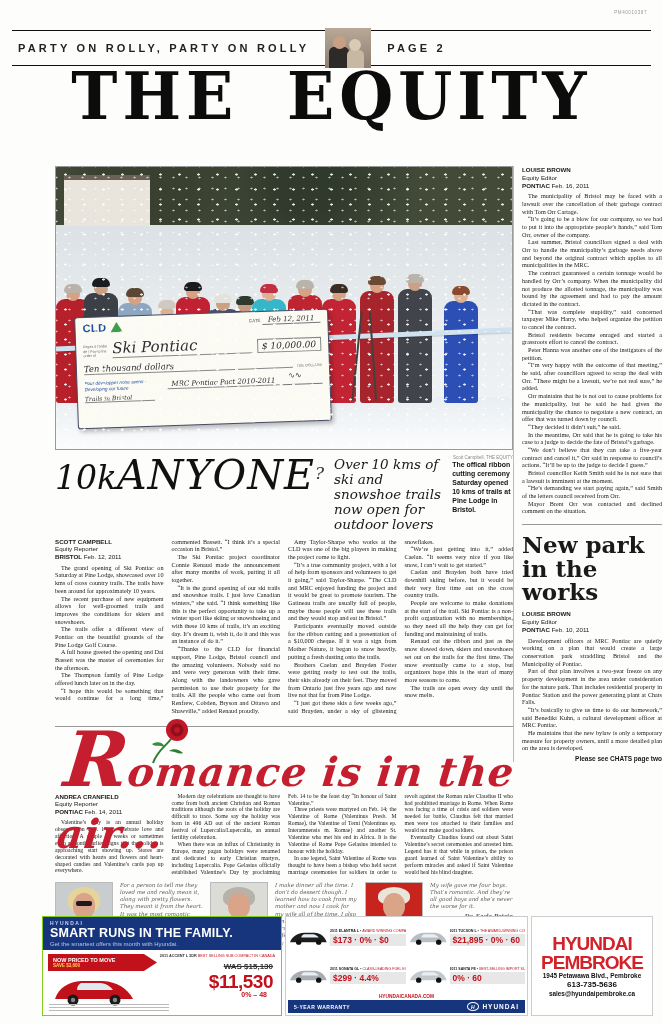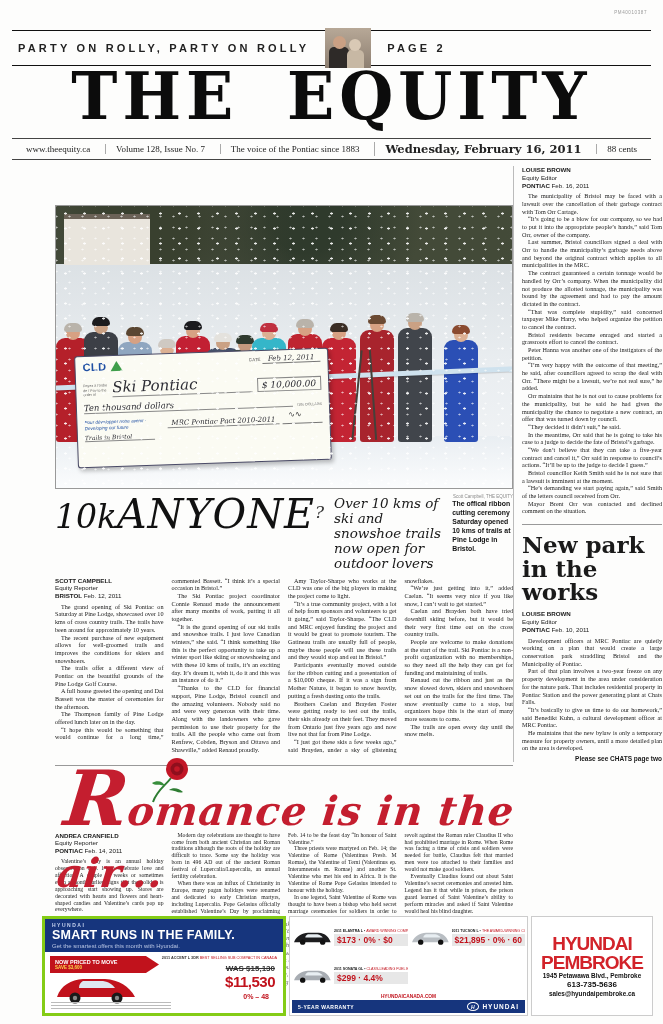--- a/index.html
+++ b/index.html
@@ -18,21 +18,21 @@
   .tp-body2{position:absolute;left:22px;top:22px;width:17px;height:20px;background:#c7b8a4;border-radius:5px 5px 0 0;}
   .masthead{position:absolute;top:66px;left:0;right:0;text-align:center;font-family:"DejaVu Serif",serif;
             font-weight:700;font-size:62px;line-height:1;letter-spacing:5px;word-spacing:22px;color:#0c0c0c;
             transform:scaleY(1.06);}
   .infoline{position:absolute;top:138px;left:12px;right:12px;border-top:1px solid #444;border-bottom:1px solid #444;
             display:flex;align-items:center;justify-content:space-between;padding:3px 4px;font-size:9px;color:#222;}
   .infoline .inf{padding:0 10px;border-left:1px solid #aaa;}
   .infoline .inf:first-child{border-left:none;}
   .info-date{font-weight:700;font-size:11.5px;font-family:"DejaVu Serif",serif;}
   
-  .main{position:absolute;left:55px;top:166px;width:458px;margin-top:39px;}
+  .main{position:absolute;left:55px;top:166px;width:458px;}
   .photo{position:relative;height:282px;background:linear-gradient(#d4dade,#e9edf0 55%,#f3f5f7);overflow:hidden;border:1px solid #999;}
   .treeline{position:absolute;top:0;left:0;right:0;height:58px;
             background:radial-gradient(circle at 20% 30%,#39402f 12%,transparent 40%),
                        radial-gradient(circle at 55% 20%,#2f3a2c 14%,transparent 45%),
                        radial-gradient(circle at 85% 35%,#434a38 16%,transparent 50%),#4d5344;}
   .lodge{position:absolute;top:8px;left:8px;width:86px;height:46px;background:#e9e5dd;border-top:5px solid #6b6257;}
   .snowband{position:absolute;bottom:0;left:0;right:0;height:52px;background:linear-gradient(#e9eef2,#fbfcfd);}
   .ribbon{position:absolute;left:-12px;right:-12px;top:170px;height:5px;background:#cfe2ee;transform:rotate(-2.4deg);z-index:3;box-shadow:0 1px 1px rgba(0,0,0,.15);}
   .person{position:absolute;bottom:46px;width:34px;z-index:2;}
   .p-head{width:14px;height:14px;border-radius:50%;margin:0 auto;background:#d7a183;position:relative;}
@@ -99,35 +99,35 @@
   .vox-attr{text-align:right;margin-top:2px;font-weight:700;}
   
   .rail{position:absolute;left:513px;top:166px;width:140px;border-left:1px solid #bbb;padding-left:8px;box-sizing:content-box;}
   .rail-headline{font-family:"DejaVu Serif",serif;font-size:29px;line-height:.98;font-weight:600;letter-spacing:-.5px;margin:0 0 8px 0;}
   .rail-headline2{font-family:"DejaVu Serif",serif;font-size:23px;line-height:1.02;font-weight:600;margin:0 12px 7px 0;}
   .rail-body{font-size:6.2px;line-height:1.24;text-align:justify;}
   .rail-divider{border-top:1px solid #999;margin:9px 0 8px 0;}
   .continuation{font:700 6.5px "Liberation Sans",sans-serif;text-align:right;margin-top:3px;}
   
   .ad{position:absolute;left:42px;top:916px;width:611px;height:100px;display:flex;gap:3px;font-family:"Liberation Sans",sans-serif;}
-  .ad-left{width:238px;display:flex;flex-direction:column;border:3px solid #84cc16;}
+  .ad-left{width:238px;display:flex;flex-direction:column;border:1px solid #84cc16;}
   .ad-left-head{background:#16357d;color:#fff;padding:3px 7px;}
   .ad-brand-sm{font:700 5px "Liberation Sans",sans-serif;letter-spacing:1.5px;color:#c5d2ee;}
   .ad-headline{font:700 12.5px "Liberation Sans",sans-serif;letter-spacing:.2px;}
   .ad-sub{font:6px "Liberation Sans",sans-serif;color:#b9c6e4;margin-top:1px;}
   .ad-left-body{flex:1;position:relative;background:#fff;}
   .flag{position:absolute;left:5px;top:4px;width:104px;height:17px;background:#c1121c;color:#fff;
         clip-path:polygon(0 0,88% 0,100% 50%,88% 100%,0 100%);display:flex;flex-direction:column;justify-content:center;padding-left:5px;}
   .flag-l1{font-weight:700;font-size:5.5px;line-height:1.1;}
   .flag-l2{font-weight:700;font-size:4.5px;color:#ffd94d;}
   .feat-model{position:absolute;right:6px;top:4px;font-size:3.8px;color:#333;font-weight:700;text-align:right;}
   .feat-note{color:#c1121c;font-weight:400;}
   .feat-was{position:absolute;right:8px;top:12px;font-weight:700;font-size:8px;color:#444;}
   .feat-was s{color:#333;}
-  .feat-now{position:absolute;right:8px;top:21px;font-weight:700;font-size:15px;color:#c1121c;letter-spacing:-.5px;}
+  .feat-now{position:absolute;right:8px;top:21px;font-weight:700;font-size:19px;color:#c1121c;letter-spacing:-.5px;}
   .feat-terms{position:absolute;right:14px;top:41px;font-weight:700;font-size:7px;color:#c1121c;}
   .feat-finestrip{position:absolute;left:6px;bottom:3px;width:120px;height:8px;
         background:repeating-linear-gradient(#bbb 0 1px,transparent 1px 3px);}
   .car-feat{position:absolute;left:8px;bottom:8px;}
   .ad-center{flex:1;display:flex;flex-direction:column;border:1px solid #ccc;background:#fff;padding:2px;}
   .offers{flex:1;display:grid;grid-template-columns:1fr 1fr;grid-auto-rows:1fr;gap:2px;}
   .offer{display:flex;align-items:center;gap:2px;overflow:hidden;}
   .offer-car{flex:0 0 40px;}
   .offer-info{flex:1;min-width:0;}
   .offer-model{font-size:3.6px;color:#222;font-weight:700;white-space:nowrap;overflow:hidden;}
@@ -162,27 +162,20 @@
       <span class="tp-body1"></span>
       <span class="tp-body2"></span>
       <span class="tp-head tp-h1"></span>
       <span class="tp-head tp-h2"></span>
     </span>
     <span class="teaser-page">PAGE 2</span>
   </div>
 
   <div class="masthead">THE EQUITY</div>
 
-  <div class="infoline">
-    <span class="inf">www.theequity.ca</span>
-    <span class="inf">Volume 128, Issue No. 7</span>
-    <span class="inf">The voice of the Pontiac since 1883</span>
-    <span class="inf info-date">Wednesday, February 16, 2011</span>
-    <span class="inf">88 cents</span>
-  </div>
 
   <div class="main">
 
     <div class="photo">
       <div class="treeline"></div>
       <div class="lodge"></div>
       <div class="snowband"></div>
       <div class="ribbon"></div>
       <div id="people">
           <div class="person" style="left: 0px;">
@@ -499,20 +492,32 @@
             <path class="carbody" d="M3 19 C7 9 15 6 24 5 L40 5 C50 6 55 11 58 19 Z"></path>
             <path d="M24 7 L38 7 C42 8 45 10 46 12 L20 12 C20 9 22 8 24 7 Z" fill="#e8eef2"></path>
             <circle cx="16" cy="19" r="4" fill="#111"></circle>
               <circle cx="46" cy="19" r="4" fill="#111"></circle>
           </svg>
           <div class="offer-info">
             <div class="offer-model"><span>2011 SONATA GL</span> • <span class="note">CLASS-LEADING FUEL ECONOMY</span></div>
             <div class="offer-figures">$299 · 4.4%</div>
           </div>
         </div>
+          <div class="offer">
+          <svg class="offer-car" width="40" height="17" viewBox="0 0 60 24">
+            <path class="carbody" d="M3 19 C7 9 15 6 24 5 L40 5 C50 6 55 11 58 19 Z"></path>
+            <path d="M24 7 L38 7 C42 8 45 10 46 12 L20 12 C20 9 22 8 24 7 Z" fill="#e8eef2"></path>
+            <circle cx="16" cy="19" r="4" fill="#111"></circle>
+              <circle cx="46" cy="19" r="4" fill="#111"></circle>
+          </svg>
+          <div class="offer-info">
+            <div class="offer-model"><span>2011 SANTA FE</span> • <span class="note">BEST-SELLING IMPORT SUV IN CANADA</span></div>
+            <div class="offer-figures">0% · 60</div>
+          </div>
+        </div>
         </div>
       <div class="ad-website">HYUNDAICANADA.COM</div>
       <div class="ad-strip">
         <span class="strip-warranty">5-YEAR WARRANTY</span>
         <span class="strip-brand">
             <span class="h-oval">H</span>
             <span>HYUNDAI</span>
           </span>
       </div>
     </div>

